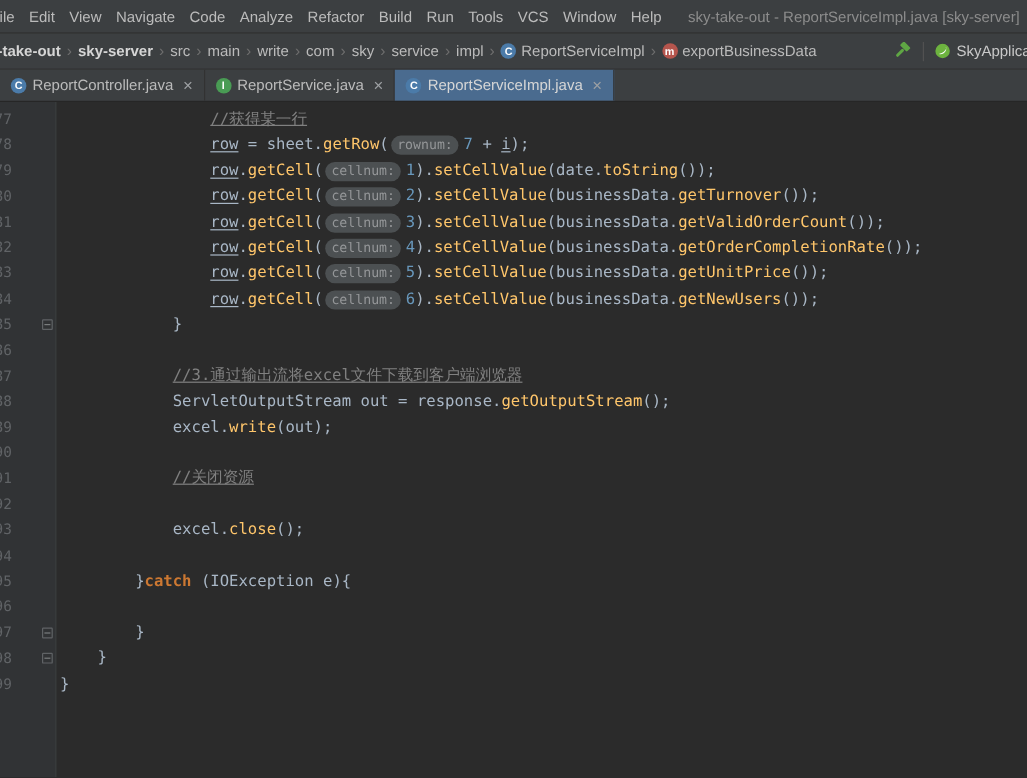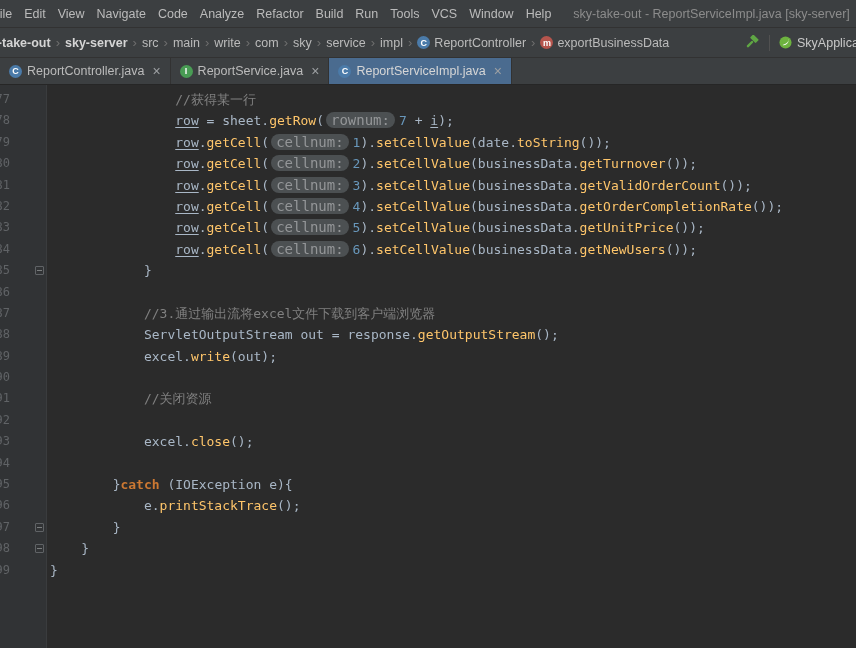--- a/index.html
+++ b/index.html
@@ -90,28 +90,28 @@
   .fold-box {
     width: 9px; height: 9px; border: 1px solid #606366; border-radius: 1px;
     position: relative; background: var(--gutter_bg, #313335);
   }
   .fold-box::after {
     content: ""; position: absolute; left: 1px; right: 1px; top: 3px;
     height: 1px; background: #7A7D7E;
   }
   .code-cell { padding-left: 3px; white-space: pre; color: var(--text, #A9B7C6); }
   .tok-pl  { color: var(--text, #A9B7C6); }
-  .tok-cmt { color: var(--comment, #808080); }
+  .tok-cmt { color: var(--comment, #808080); text-decoration: underline; }
   .tok-kw  { color: var(--keyword, #CC7832); font-weight: bold; }
   .tok-num { color: var(--number, #6897BB); }
   .tok-m   { color: var(--method, #FFC66B); }
   .tok-v   { color: var(--text, #A9B7C6); text-decoration: underline; text-underline-offset: 2px; }
   .tok-hint {
     background: var(--hint_bg, #4C5052); color: var(--hint_text, #949698);
-    font-size: 14px; border-radius: 8px; padding: 1px 5px;
+    font-size: 11px; border-radius: 8px; padding: 1px 5px;
     margin: 0 4px 0 2px; display: inline-block; line-height: 14px;
   }
 </style>
 </head>
 <body>
 
 <div class="menubar">
   <div class="menu-items">
       <span class="menu-item">File</span>
       <span class="menu-item">Edit</span>
@@ -145,21 +145,21 @@
       <span class="crumb">com</span>
       <span class="sep">›</span>
       <span class="crumb">sky</span>
       <span class="sep">›</span>
       <span class="crumb">service</span>
       <span class="sep">›</span>
       <span class="crumb">impl</span>
       <span class="sep">›</span>
       <span class="crumb crumb-with-icon">
         <span class="type-icon icon-class">C</span>
-        <span>ReportController</span>
+        <span>ReportServiceImpl</span>
       </span>
       <span class="sep">›</span>
       <span class="crumb crumb-with-icon">
         <span class="type-icon icon-method">m</span>
         <span>exportBusinessData</span>
       </span>
     </div>
   <div class="navbar-right">
     <span style="display:inline-flex;">
       <svg viewBox="0 0 16 16" width="15" height="15">
@@ -296,21 +296,20 @@
         <span class="code-cell"><span class="tok-pl"></span></span>
       </div>
       <div class="row">
         <span class="lnum">95</span>
         <span class="fold-col"></span>
         <span class="code-cell"><span class="tok-pl">        </span><span class="tok-pl">}</span><span class="tok-kw">catch</span><span class="tok-pl"> (IOException e){</span></span>
       </div>
       <div class="row">
         <span class="lnum">96</span>
         <span class="fold-col"></span>
-        <span class="code-cell"><span class="tok-pl">            </span><span class="tok-pl">e.</span><span class="tok-m">printStackTrace</span><span class="tok-pl">();</span></span>
       </div>
       <div class="row">
         <span class="lnum">97</span>
         <span class="fold-col">
           <span class="fold-box"></span>
         </span>
         <span class="code-cell"><span class="tok-pl">        </span><span class="tok-pl">}</span></span>
       </div>
       <div class="row">
         <span class="lnum">98</span>

